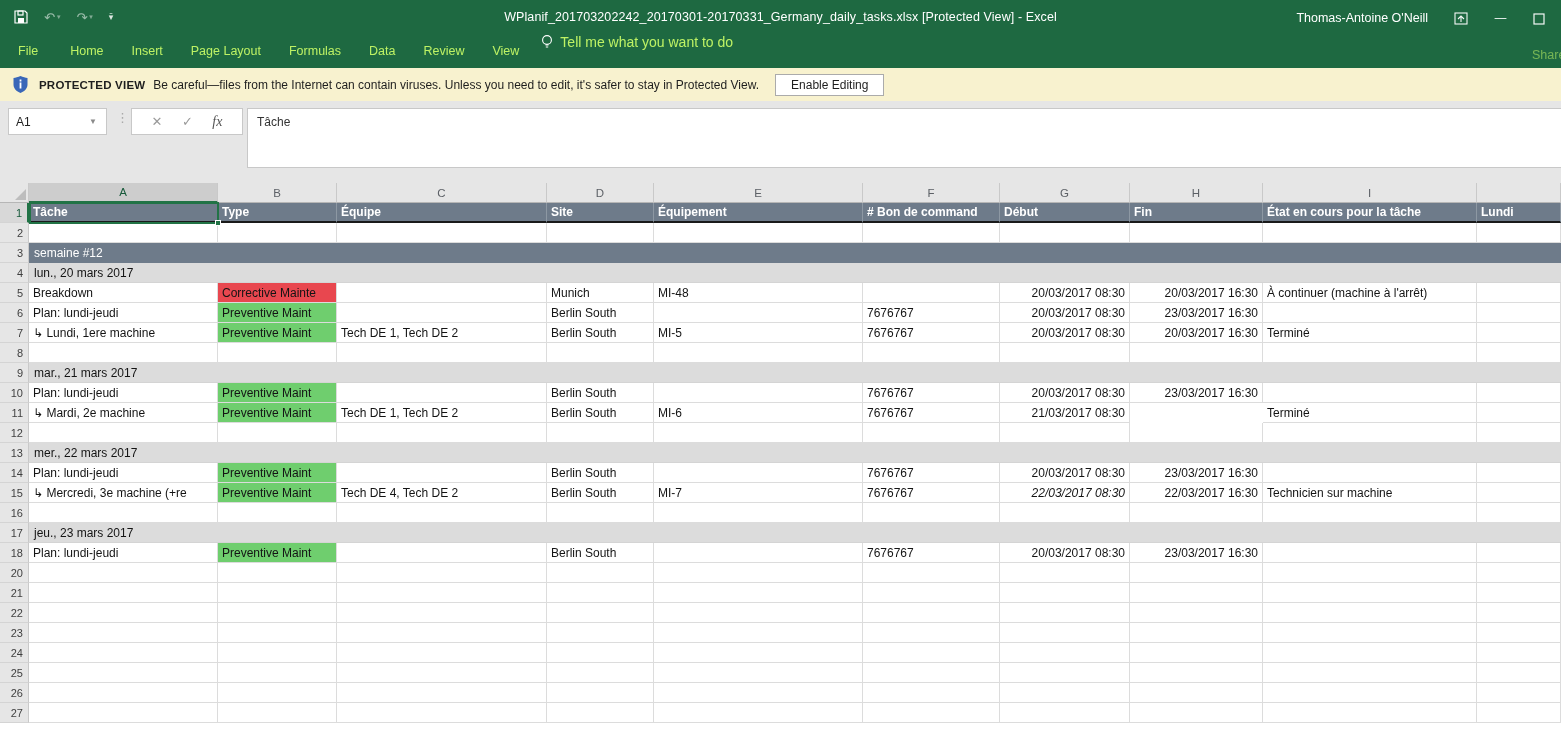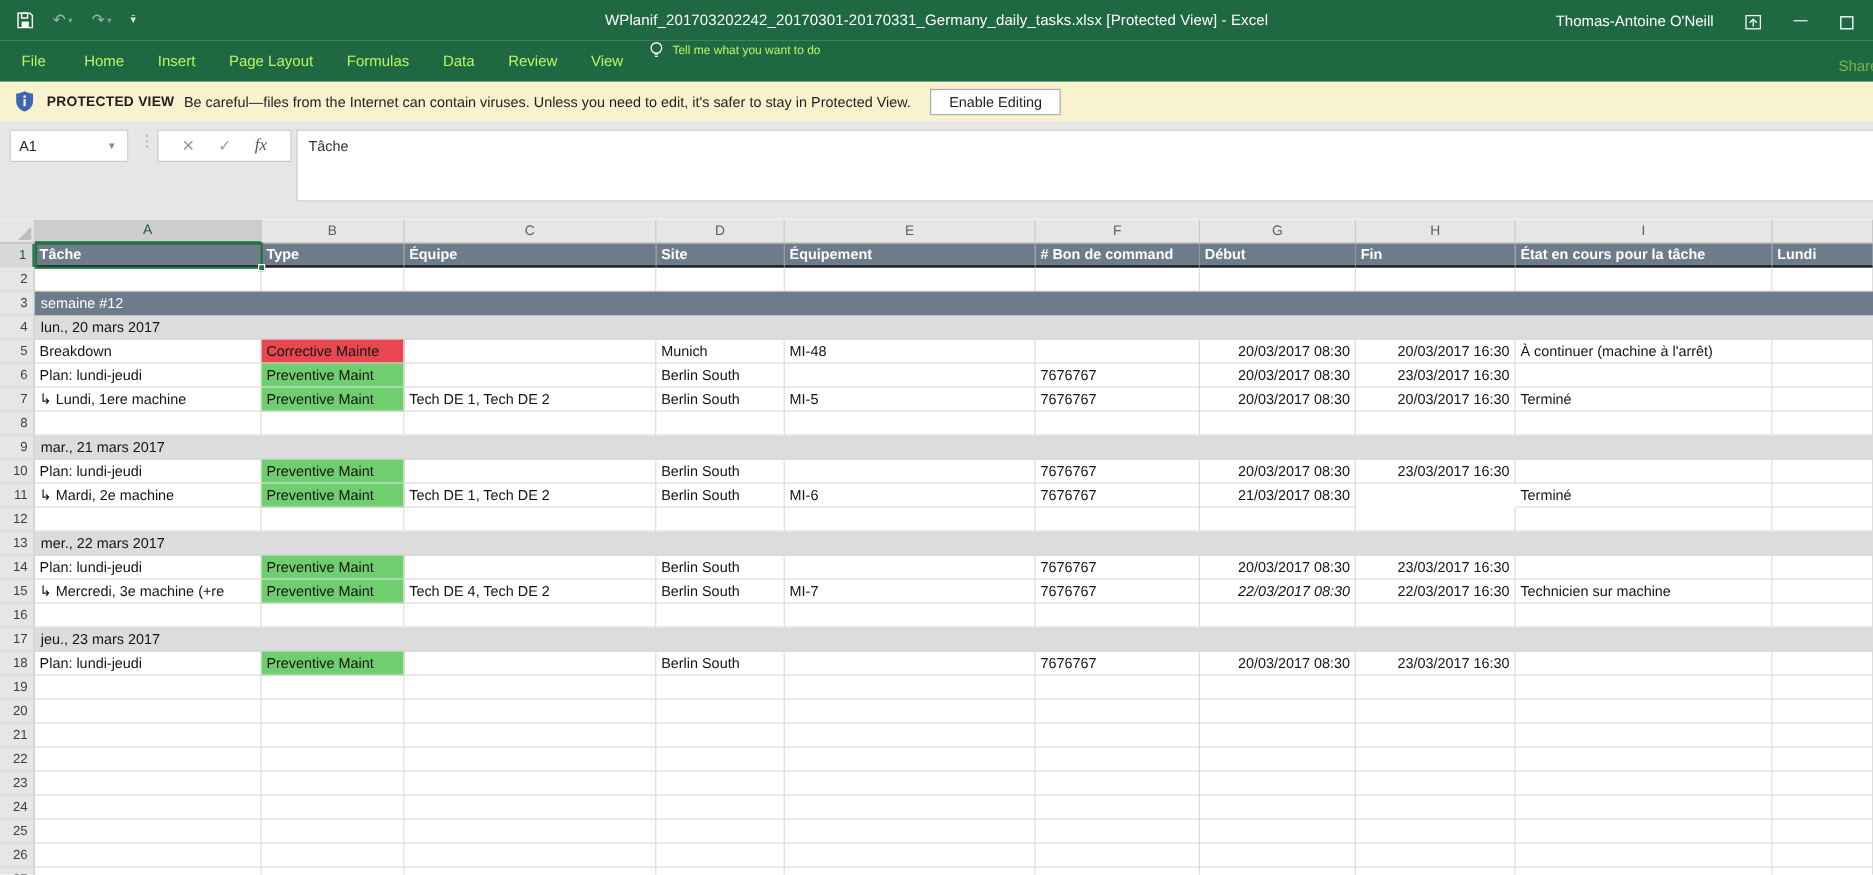--- a/index.html
+++ b/index.html
@@ -15,21 +15,21 @@
   .qat .caret { font-size:7px; opacity:.8; }
   .win-title { position:absolute; left:0; right:0; text-align:center; font-size:12.5px; color:#fff; letter-spacing:.1px; }
   .tb-right { margin-left:auto; display:flex; align-items:flex-end; gap:26px; padding-right:16px; z-index:2; font-size:12.5px; }
   .winbtn { font-family:"DejaVu Sans",sans-serif; font-size:13px; color:#fff; opacity:.95; }
 
   
   .menubar { position:absolute; top:34px; left:0; width:100%; height:34px;
     background:#1E6941; display:flex; align-items:flex-start; color:#bef264; z-index:5; }
   .tab { padding:0 14px; font-size:12.5px; height:100%; display:flex; align-items:center; cursor:default; }
   .tab:first-child { padding:0 18px; }
-  .tellme { display:flex; align-items:center; gap:7px; margin-left:8px; font-size:10px; }
+  .tellme { display:flex; align-items:center; gap:7px; margin-left:8px; font-size:14px; }
   .share { position:absolute; right:0; bottom:6px; display:flex; align-items:center; gap:5px; opacity:.55; font-size:12.5px; overflow:hidden; width:34px; }
 
   
   .banner { position:absolute; top:68px; left:0; width:100%; height:33px; background:#F8F2CF;
     display:flex; align-items:center; padding-left:12px; }
   .pv-label { font-weight:bold; font-size:11.5px; color:#1e1e1e; margin:0 8px 0 10px; letter-spacing:.2px; }
   .pv-msg { font-size:12px; color:#1e1e1e; }
   .enable-btn { margin-left:16px; background:#fff; border:1px solid #ABABAB; font-size:12px;
     padding:3px 15px; color:#1e1e1e; font-family:inherit; }
 
@@ -364,33 +364,20 @@
         <div class="cell" style="width: 210px;"></div>
         <div class="cell" style="width: 107px;">Berlin South</div>
         <div class="cell" style="width: 209px;"></div>
         <div class="cell" style="width: 137px;">7676767</div>
         <div class="cell num" style="width: 130px;">20/03/2017 08:30</div>
         <div class="cell num" style="width: 133px;">23/03/2017 16:30</div>
         <div class="cell" style="width: 214px;"></div>
         <div class="cell" style="width: 84px;"></div>
       </div>
       <div class="gr">
-        <div class="rn">19</div>
-        <div class="cell" style="width: 189px;"></div>
-        <div class="cell" style="width: 119px;"></div>
-        <div class="cell" style="width: 210px;"></div>
-        <div class="cell" style="width: 107px;"></div>
-        <div class="cell" style="width: 209px;"></div>
-        <div class="cell" style="width: 137px;"></div>
-        <div class="cell num" style="width: 130px;"></div>
-        <div class="cell num" style="width: 133px;"></div>
-        <div class="cell" style="width: 214px;"></div>
-        <div class="cell" style="width: 84px;"></div>
-      </div>
-      <div class="gr">
         <div class="rn">20</div>
         <div class="cell" style="width: 189px;"></div>
         <div class="cell" style="width: 119px;"></div>
         <div class="cell" style="width: 210px;"></div>
         <div class="cell" style="width: 107px;"></div>
         <div class="cell" style="width: 209px;"></div>
         <div class="cell" style="width: 137px;"></div>
         <div class="cell num" style="width: 130px;"></div>
         <div class="cell num" style="width: 133px;"></div>
         <div class="cell" style="width: 214px;"></div>

